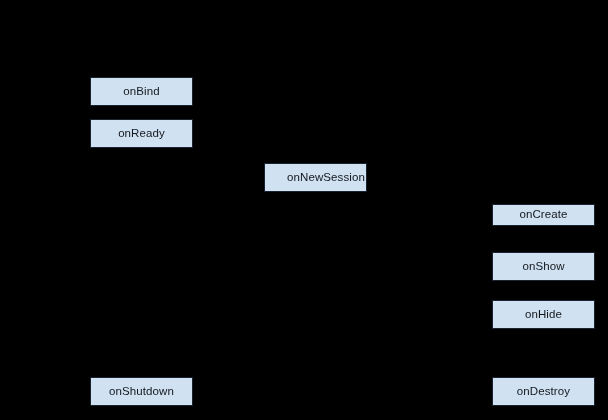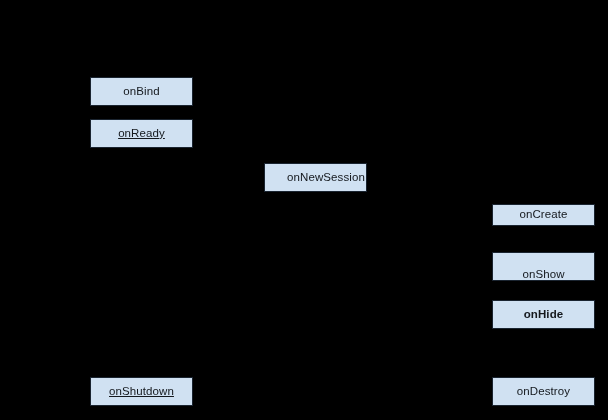--- a/index.html
+++ b/index.html
@@ -38,41 +38,41 @@
 </style>
 </head>
 <body>
 
 <div id="canvas" style="background: rgb(0, 0, 0);">
 
   <div class="node" style="left: 90px; top: 77px; width: 103px; height: 29px; background: rgb(208, 225, 242); border-color: rgb(26, 36, 48); color: rgb(20, 24, 29);">
     <span class="node-label">onBind</span>
   </div>
 
-  <div class="node" style="left: 90px; top: 119px; width: 103px; height: 29px; background: rgb(208, 225, 242); border-color: rgb(26, 36, 48); color: rgb(20, 24, 29); text-decoration: underline;">
+  <div class="node" style="left: 90px; top: 119px; width: 103px; height: 29px; background: rgb(208, 225, 242); border-color: rgb(26, 36, 48); color: rgb(20, 24, 29);">
     <span class="node-label">onReady</span>
   </div>
 
   <div class="node" style="left: 264px; top: 163px; width: 103px; height: 29px; background: rgb(208, 225, 242); border-color: rgb(26, 36, 48); color: rgb(20, 24, 29); padding-left: 21px;">
     <span class="node-label">onNewSession</span>
   </div>
 
   <div class="node" style="left: 492px; top: 204px; width: 103px; height: 22px; background: rgb(208, 225, 242); border-color: rgb(26, 36, 48); color: rgb(20, 24, 29);">
     <span class="node-label">onCreate</span>
   </div>
 
-  <div class="node" style="left: 492px; top: 252px; width: 103px; height: 29px; background: rgb(208, 225, 242); border-color: rgb(26, 36, 48); color: rgb(20, 24, 29); align-items: flex-end;">
+  <div class="node" style="left: 492px; top: 252px; width: 103px; height: 29px; background: rgb(208, 225, 242); border-color: rgb(26, 36, 48); color: rgb(20, 24, 29);">
     <span class="node-label">onShow</span>
   </div>
 
-  <div class="node" style="left: 492px; top: 300px; width: 103px; height: 29px; background: rgb(208, 225, 242); border-color: rgb(26, 36, 48); color: rgb(20, 24, 29); font-weight: bold;">
+  <div class="node" style="left: 492px; top: 300px; width: 103px; height: 29px; background: rgb(208, 225, 242); border-color: rgb(26, 36, 48); color: rgb(20, 24, 29);">
     <span class="node-label">onHide</span>
   </div>
 
-  <div class="node" style="left: 90px; top: 377px; width: 103px; height: 29px; background: rgb(208, 225, 242); border-color: rgb(26, 36, 48); color: rgb(20, 24, 29); text-decoration: underline;">
+  <div class="node" style="left: 90px; top: 377px; width: 103px; height: 29px; background: rgb(208, 225, 242); border-color: rgb(26, 36, 48); color: rgb(20, 24, 29);">
     <span class="node-label">onShutdown</span>
   </div>
 
   <div class="node" style="left: 492px; top: 377px; width: 103px; height: 29px; background: rgb(208, 225, 242); border-color: rgb(26, 36, 48); color: rgb(20, 24, 29);">
     <span class="node-label">onDestroy</span>
   </div>
 
 </div>
 
 </body></html>

